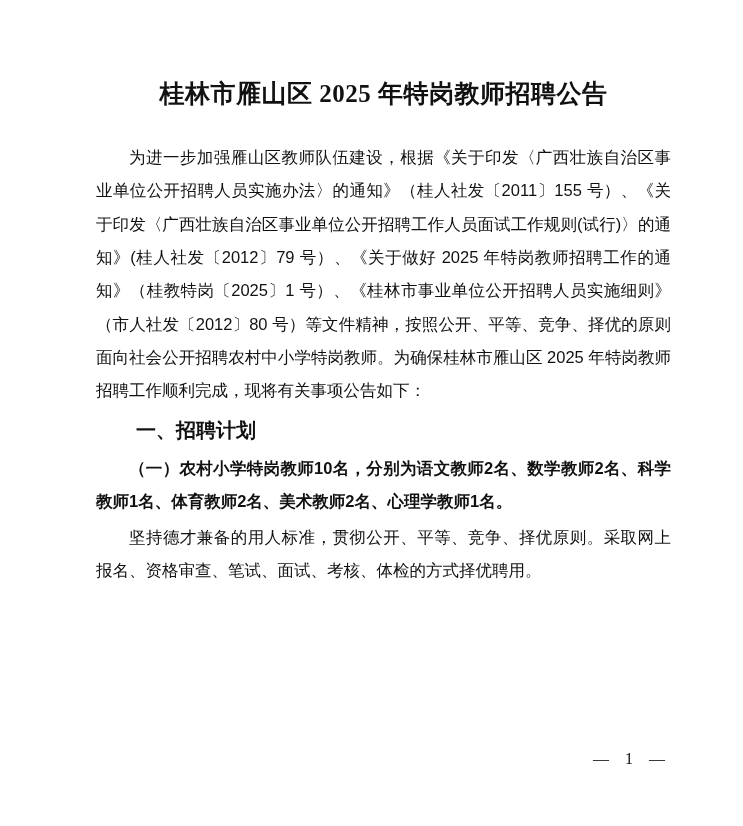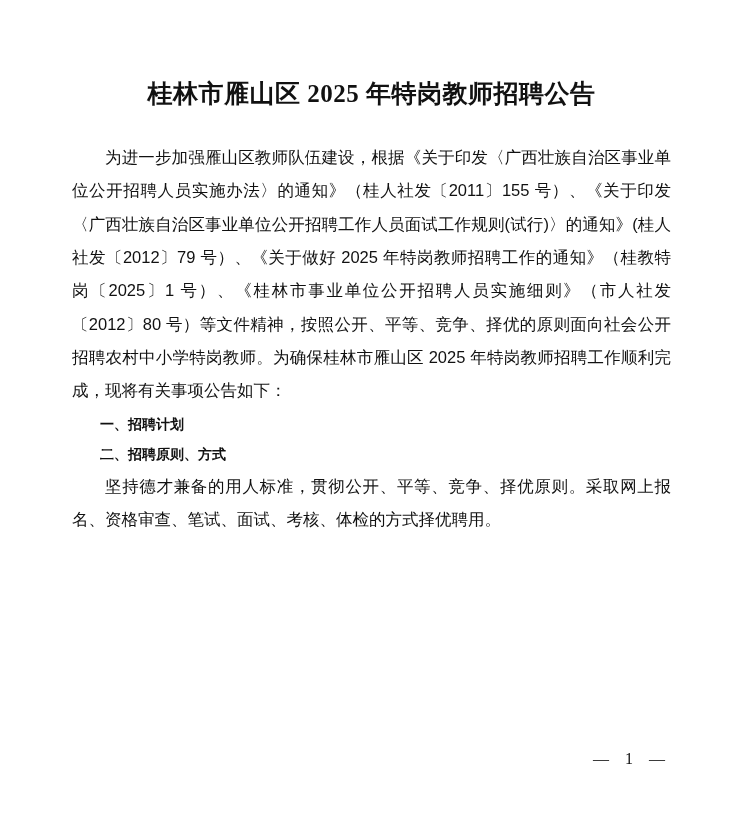--- a/index.html
+++ b/index.html
@@ -12,21 +12,21 @@
     height: 826px;
     font-family: "Liberation Serif", "DejaVu Serif", serif;
     color: #111111;
     position: relative;
     overflow: hidden;
   }
   .page {
     width: 743px;
     height: 826px;
     box-sizing: border-box;
-    padding: 62px 72px 0 72px;
+    padding: 62px 72px 0 96px;
     position: relative;
   }
   .doc-title {
     text-align: center;
     font-size: 25px;
     font-weight: bold;
     letter-spacing: 0.5px;
     margin: 14px 0 0 0;
     line-height: 1.4;
     font-family: "Liberation Serif", "DejaVu Serif", serif;
@@ -38,21 +38,21 @@
     margin: 0 0 2px 0;
     font-size: 16.5px;
     line-height: 2.02;
     text-align: justify;
     text-justify: inter-ideograph;
     text-indent: 2em;
     font-family: Liberation Sans, sans-serif;
   }
   p.heading {
     margin: 0 0 2px 0;
-    font-size: 14px;
+    font-size: 20px;
     line-height: 2.02;
     text-indent: 2em;
     font-weight: bold;
     font-family: "Liberation Sans", "DejaVu Sans", sans-serif;
   }
   p.sub-para {
     margin: 0 0 2px 0;
     font-size: 16.5px;
     line-height: 2.02;
     text-align: justify;
@@ -77,23 +77,23 @@
 <div class="page">
 
   <h1 class="doc-title">桂林市雁山区 2025 年特岗教师招聘公告</h1>
 
   <div class="body-block">
 
     <p class="para">为进一步加强雁山区教师队伍建设，根据《关于印发〈广西壮族自治区事业单位公开招聘人员实施办法〉的通知》（桂人社发〔2011〕155 号）、《关于印发〈广西壮族自治区事业单位公开招聘工作人员面试工作规则(试行)〉的通知》(桂人社发〔2012〕79 号）、《关于做好 2025 年特岗教师招聘工作的通知》（桂教特岗〔2025〕1 号）、《桂林市事业单位公开招聘人员实施细则》（市人社发〔2012〕80 号）等文件精神，按照公开、平等、竞争、择优的原则面向社会公开招聘农村中小学特岗教师。为确保桂林市雁山区 2025 年特岗教师招聘工作顺利完成，现将有关事项公告如下：</p>
 
     <p class="heading">一、招聘计划</p>
 
+    <p class="sub-para">（一）农村小学特岗教师10名，分别为语文教师2名、数学教师2名、科学教师1名、体育教师2名、美术教师2名、心理学教师1名。</p>
 
 
-    <p class="heading">二、招聘原则、方式</p>
 
     <p class="para">坚持德才兼备的用人标准，贯彻公开、平等、竞争、择优原则。采取网上报名、资格审查、笔试、面试、考核、体检的方式择优聘用。</p>
 
 
   </div>
 
   <div class="page-footer">— 1 —</div>
 
 </div>
 

